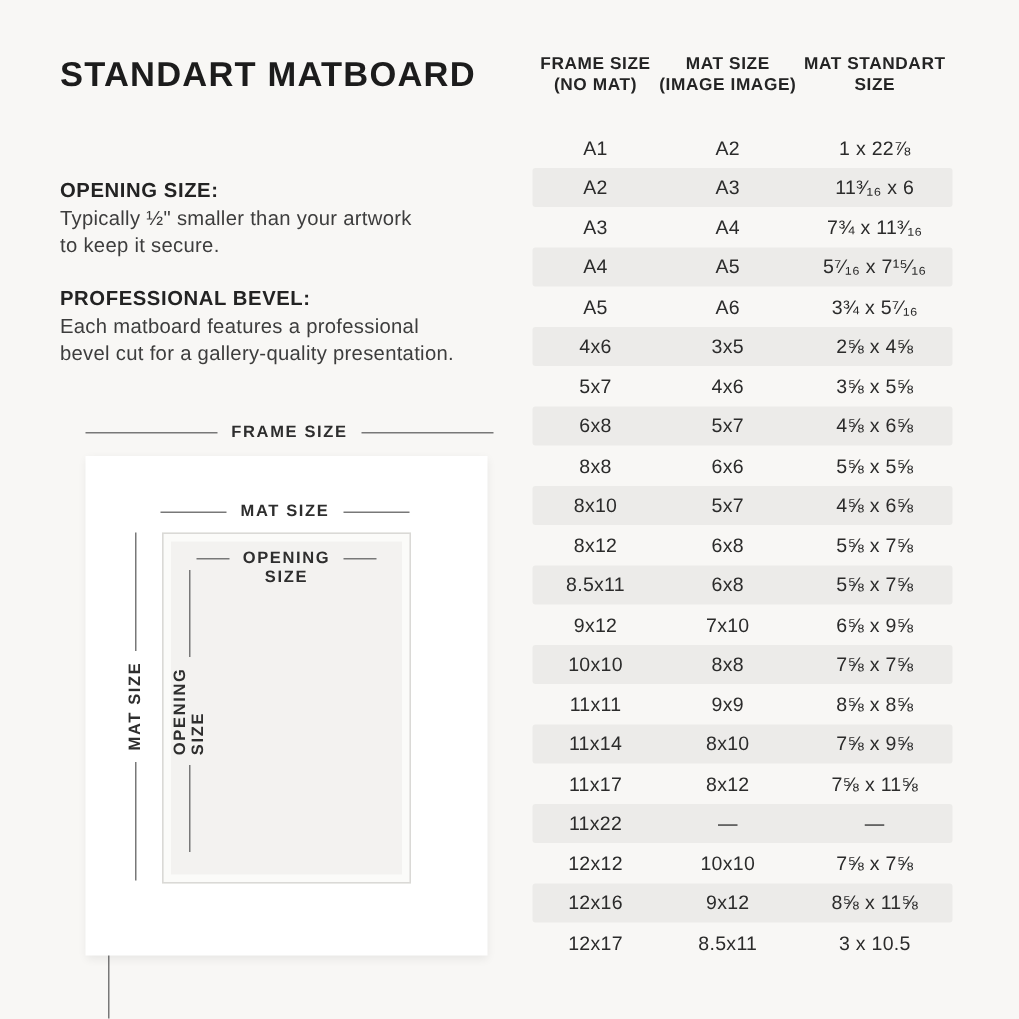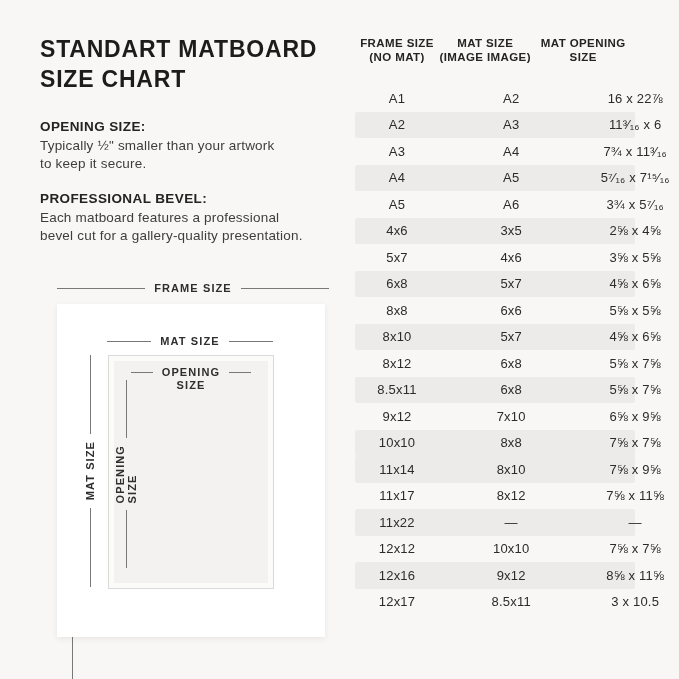--- a/index.html
+++ b/index.html
@@ -78,36 +78,35 @@
   
   .table{position:absolute;left:355px;top:36px;width:280px;}
   .thead{display:grid;grid-template-columns:30% 33% 37%;}
   .th{
     text-align:center;font-size:11.5px;font-weight:700;
     letter-spacing:0.4px;line-height:14px;color:#242424;
   }
   .trows{margin-top:21px;}
   .trow{
     display:grid;grid-template-columns:30% 33% 37%;
-    height:26.5px;align-items:center;border-radius:2px;gap:26px;
+    height:26.5px;align-items:center;border-radius:2px;
   }
   .trow.striped{background:var(--stripe);}
   .tcell{
     text-align:center;font-size:13px;color:#2b2b2b;
     letter-spacing:0.2px;white-space:nowrap;
   }
 </style>
 </head>
 <body>
 
 <div class="canvas">
 
   <div class="title">
     <div>STANDART MATBOARD</div>
-    <div>SIZE CHART</div>
   </div>
 
   <div class="section section-2">
     <h3>PROFESSIONAL BEVEL:</h3>
     <p><span>Each matboard features a professional</span><br>
     <span>bevel cut for a gallery-quality presentation.</span></p>
   </div>
 
   <div class="section section-1">
     <h3>OPENING SIZE:</h3>
@@ -169,29 +168,29 @@
     <div class="thead">
       <div class="th">
         <span>FRAME SIZE</span><br>
         <span>(NO MAT)</span>
       </div>
       <div class="th">
         <span>MAT SIZE</span><br>
         <span>(IMAGE IMAGE)</span>
       </div>
       <div class="th">
-        <span>MAT OPENING</span><br>
+        <span>MAT STANDART</span><br>
         <span>SIZE</span>
       </div>
     </div>
     <div class="trows">
         <div class="trow">
           <div class="tcell">A1</div>
           <div class="tcell">A2</div>
-          <div class="tcell">16 x 22⅞</div>
+          <div class="tcell">1 x 22⅞</div>
         </div>
         <div class="trow striped">
           <div class="tcell">A2</div>
           <div class="tcell">A3</div>
           <div class="tcell">11³⁄₁₆ x 6</div>
         </div>
         <div class="trow">
           <div class="tcell">A3</div>
           <div class="tcell">A4</div>
           <div class="tcell">7¾ x 11³⁄₁₆</div>
@@ -244,20 +243,25 @@
         <div class="trow">
           <div class="tcell">9x12</div>
           <div class="tcell">7x10</div>
           <div class="tcell">6⅝ x 9⅝</div>
         </div>
         <div class="trow striped">
           <div class="tcell">10x10</div>
           <div class="tcell">8x8</div>
           <div class="tcell">7⅝ x 7⅝</div>
         </div>
+        <div class="trow">
+          <div class="tcell">11x11</div>
+          <div class="tcell">9x9</div>
+          <div class="tcell">8⅝ x 8⅝</div>
+        </div>
         <div class="trow striped">
           <div class="tcell">11x14</div>
           <div class="tcell">8x10</div>
           <div class="tcell">7⅝ x 9⅝</div>
         </div>
         <div class="trow">
           <div class="tcell">11x17</div>
           <div class="tcell">8x12</div>
           <div class="tcell">7⅝ x 11⅝</div>
         </div>

